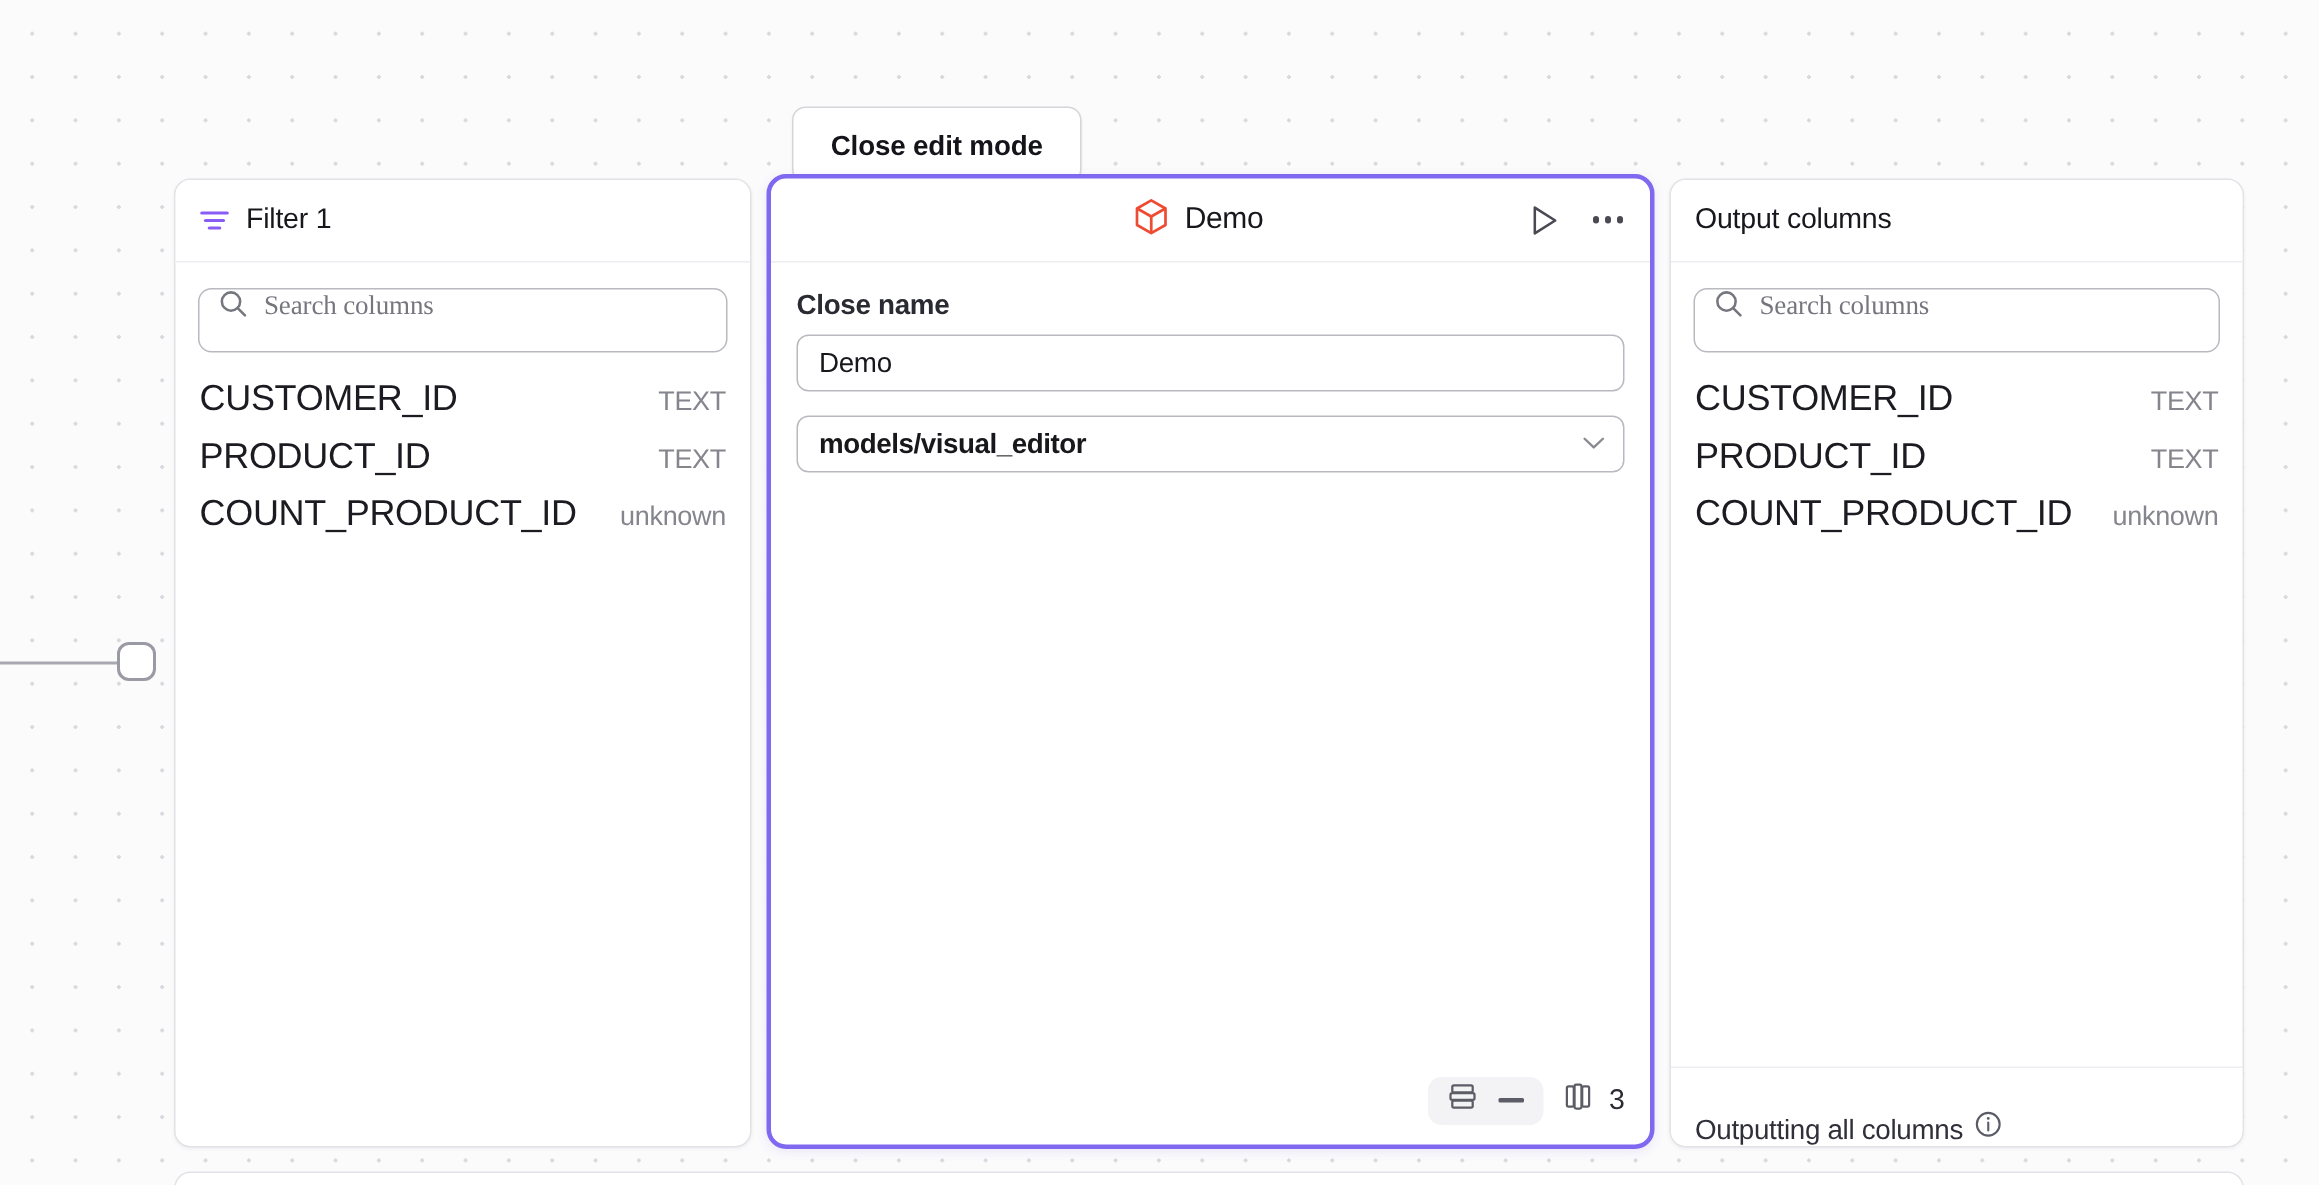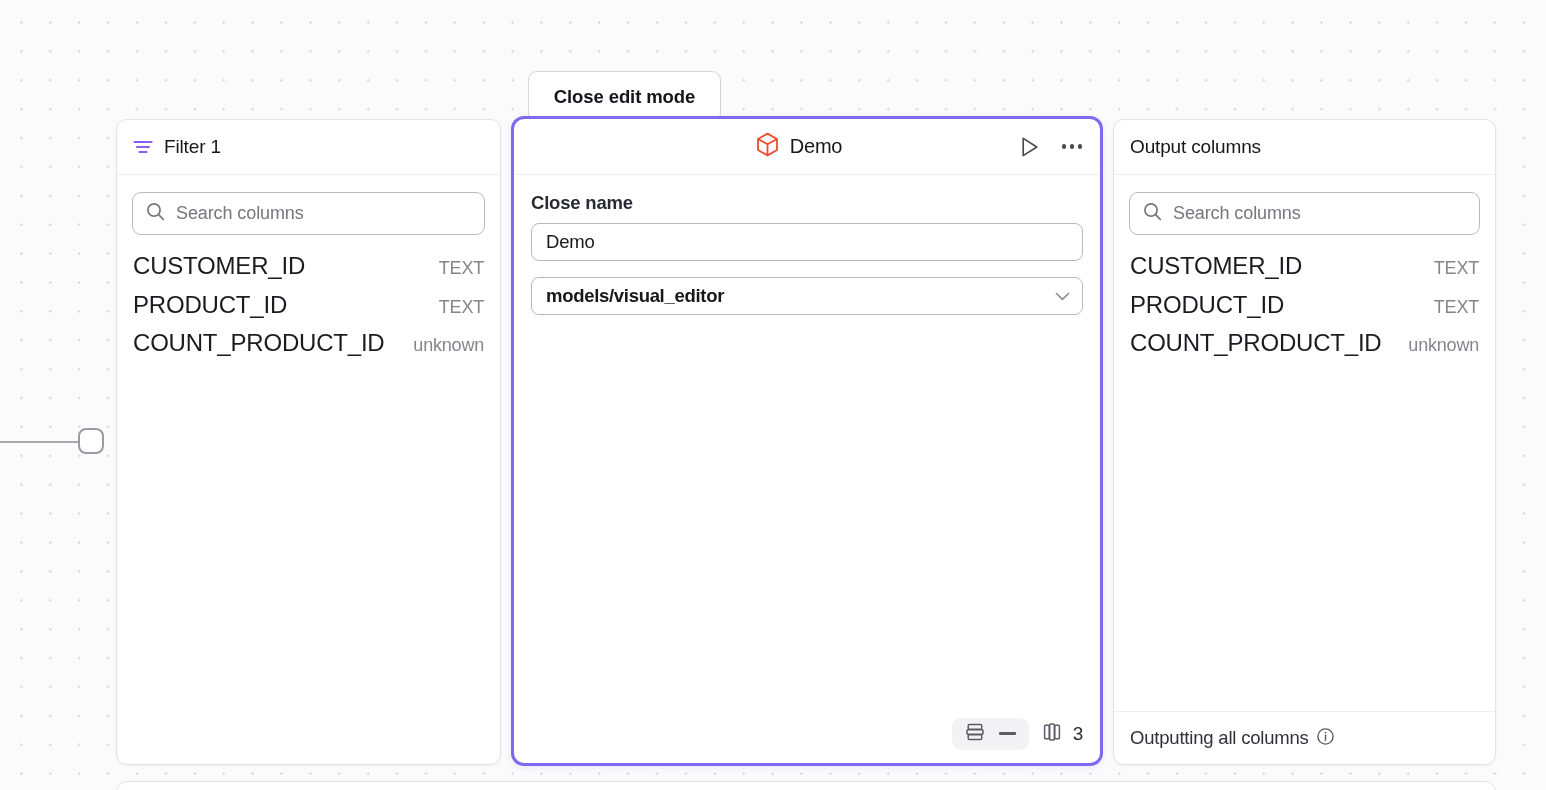--- a/index.html
+++ b/index.html
@@ -75,25 +75,25 @@
 
   .filter-icon { width: 20px; height: 16px; display: block; }
 
   .search-wrap { padding: 17px 15px 0 15px; }
 
   .search-box {
     height: 43px;
     border: 1px solid #b9b9c0;
     border-radius: 9px;
     display: flex;
-    align-items: center;
     padding: 0 13px;
     gap: 11px;
     background: #fff;
     cursor: text;
+    font-family: Liberation Serif, serif;
   }
 
   .search-placeholder {
     font-size: 18px;
     color: #76767f;
     letter-spacing: -0.1px;
     user-select: none;
   }
 
   .col-list { padding: 17px 16px 0 16px; flex: 1; overflow: hidden; }
@@ -117,21 +117,21 @@
     font-size: 18px;
     color: #85858e;
     letter-spacing: -0.2px;
     white-space: nowrap;
   }
 
   .panel-footer {
     height: 53px;
     min-height: 53px;
     display: flex;
-    align-items: center;
+    align-items: flex-end;
     padding: 0 16px;
     gap: 7px;
     border-top: 1px solid #edeef1;
     background: #fff;
   }
 
   .footer-text {
     font-size: 18.5px;
     color: #30303a;
     letter-spacing: -0.2px;

